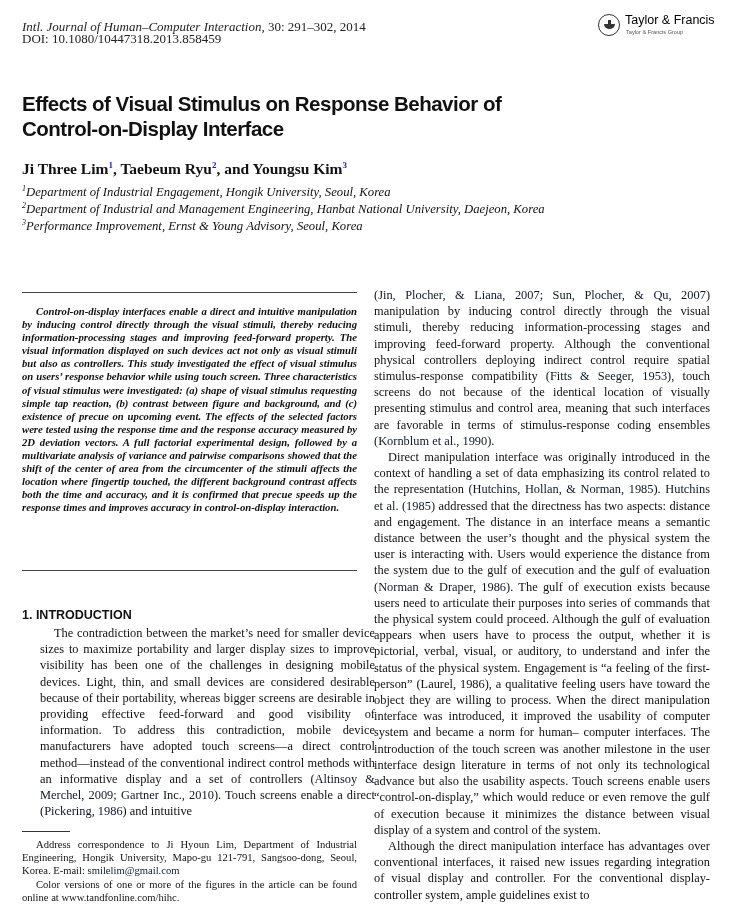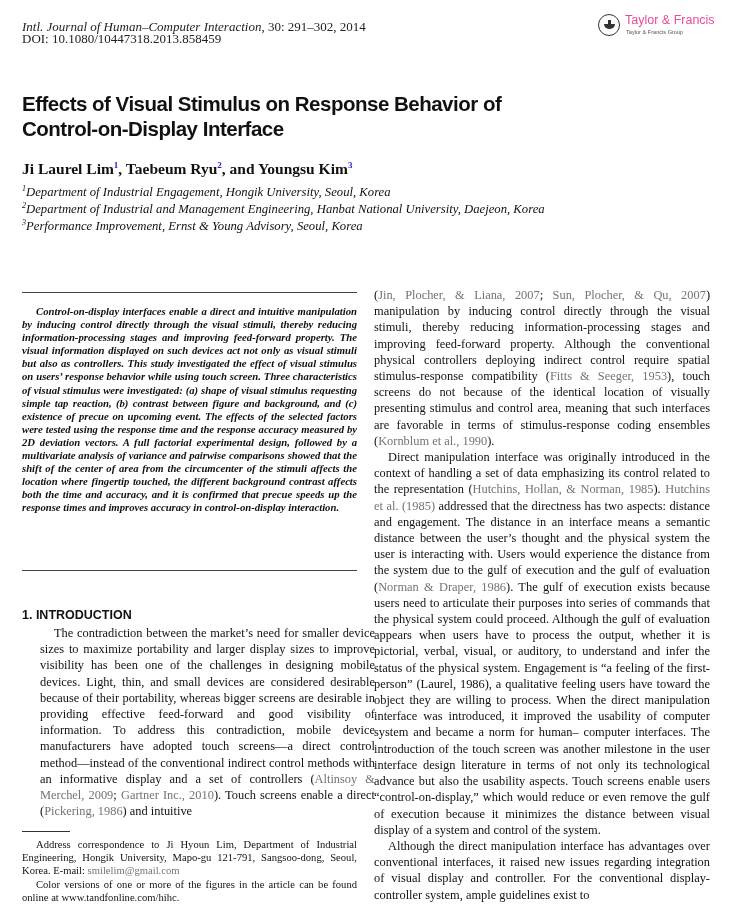--- a/index.html
+++ b/index.html
@@ -17,21 +17,21 @@
   }
   .logo .lamp {
     position: absolute; left: 5px; top: 9px; width: 11px; height: 5px;
     background: #333; border-radius: 0 0 6px 6px;
   }
   .logo .lampstem {
     position: absolute; left: 9px; top: 5px; width: 3px; height: 4px; background: #333;
   }
   .logo .name {
     position: absolute; left: 27px; top: 1px;
-    font-family: "Liberation Sans", "DejaVu Sans", sans-serif; font-size: 12.5px; color: #ec4899;
+    font-family: "Liberation Sans", "DejaVu Sans", sans-serif; font-size: 12.5px; color: #000000;
   }
   .logo .sub {
     position: absolute; left: 28px; top: 17px;
     font-family: "Liberation Sans", "DejaVu Sans", sans-serif; font-size: 5.6px; color: #555;
   }
   .title {
     left: 22px; top: 91px; width: 560px;
     font-family: "Liberation Sans", "DejaVu Sans", sans-serif;
     font-weight: bold; font-size: 20.5px; line-height: 25px; letter-spacing: -0.5px; color: #111;
   }
@@ -51,21 +51,21 @@
     font-family: "Liberation Sans", "DejaVu Sans", sans-serif;
     font-size: 12.5px; font-weight: bold;
   }
   .body-text {
     font-size: 12.4px; line-height: 16.2px; text-align: justify;
   }
   .body-text p { margin: 0; text-indent: 14px; }
   .body-text p.noindent { text-indent: 0; }
   .col-left { left: 40px; top: 625px; width: 335px; }
   .col-right { left: 374px; top: 287px; width: 336px; }
-  a.cite { color: #737373; text-decoration: none; }
+  a.cite { color: #0f172a; text-decoration: none; }
   .foot-rule { left: 22px; top: 831px; width: 48px; height: 1px; background: #333; }
   .footnote {
     left: 22px; top: 838px; width: 335px;
     font-size: 10.6px; line-height: 13.2px; text-align: justify;
   }
   .footnote p { margin: 0; text-indent: 14px; }
 </style>
 </head>
 <body>
 
@@ -79,21 +79,21 @@
     <div class="lampstem"></div>
     <div class="lamp"></div>
   </div>
   <div class="name">Taylor &amp; Francis</div>
   <div class="sub">Taylor &amp; Francis Group</div>
 </div>
 
 <div class="abs title">Effects of Visual Stimulus on Response Behavior of Control-on-Display Interface</div>
 
 <div class="abs authors">
-  <span><span>Ji Laurel Lim</span><sup>1</sup><span>, </span></span><span><span>Taebeum Ryu</span><sup>2</sup><span>, and </span></span><span><span>Youngsu Kim</span><sup>3</sup></span>
+  <span><span>Ji Three Lim</span><sup>1</sup><span>, </span></span><span><span>Taebeum Ryu</span><sup>2</sup><span>, and </span></span><span><span>Youngsu Kim</span><sup>3</sup></span>
 </div>
 
 <div class="abs affil" style="top:180px;"><sup>1</sup><span>Department of Industrial Engagement, Hongik University, Seoul, Korea</span></div>
 <div class="abs affil" style="top:197px;"><sup>2</sup><span>Department of Industrial and Management Engineering, Hanbat National University, Daejeon, Korea</span></div>
 <div class="abs affil" style="top:214px;"><sup>3</sup><span>Performance Improvement, Ernst &amp; Young Advisory, Seoul, Korea</span></div>
 
 <div class="abs rule" style="left:22px; top:292px; width:335px;"></div>
 <div class="abs abstract">Control-on-display interfaces enable a direct and intuitive manipulation by inducing control directly through the visual stimuli, thereby reducing information-processing stages and improving feed-forward property. The visual information displayed on such devices act not only as visual stimuli but also as controllers. This study investigated the effect of visual stimulus on users’ response behavior while using touch screen. Three characteristics of visual stimulus were investigated: (a) shape of visual stimulus requesting simple tap reaction, (b) contrast between figure and background, and (c) existence of precue on upcoming event. The effects of the selected factors were tested using the response time and the response accuracy measured by 2D deviation vectors. A full factorial experimental design, followed by a multivariate analysis of variance and pairwise comparisons showed that the shift of the center of area from the circumcenter of the stimuli affects the location where fingertip touched, the different background contrast affects both the time and accuracy, and it is confirmed that precue speeds up the response times and improves accuracy in control-on-display interaction.</div>
 <div class="abs rule" style="left:22px; top:570px; width:335px;"></div>
 

